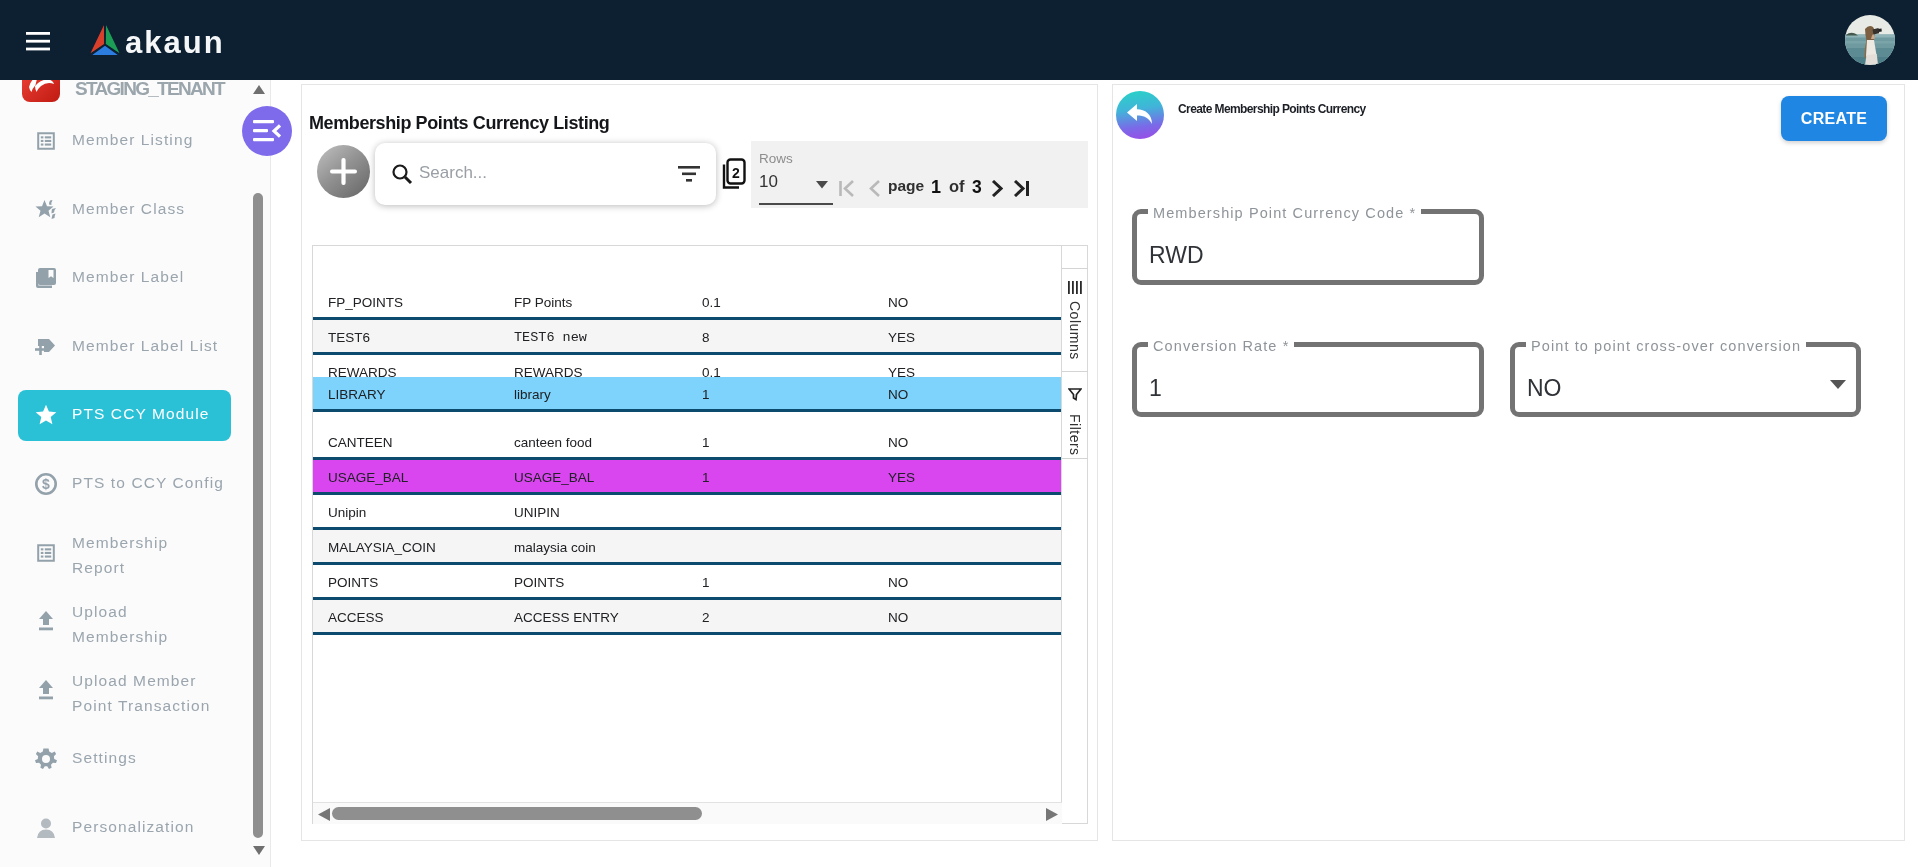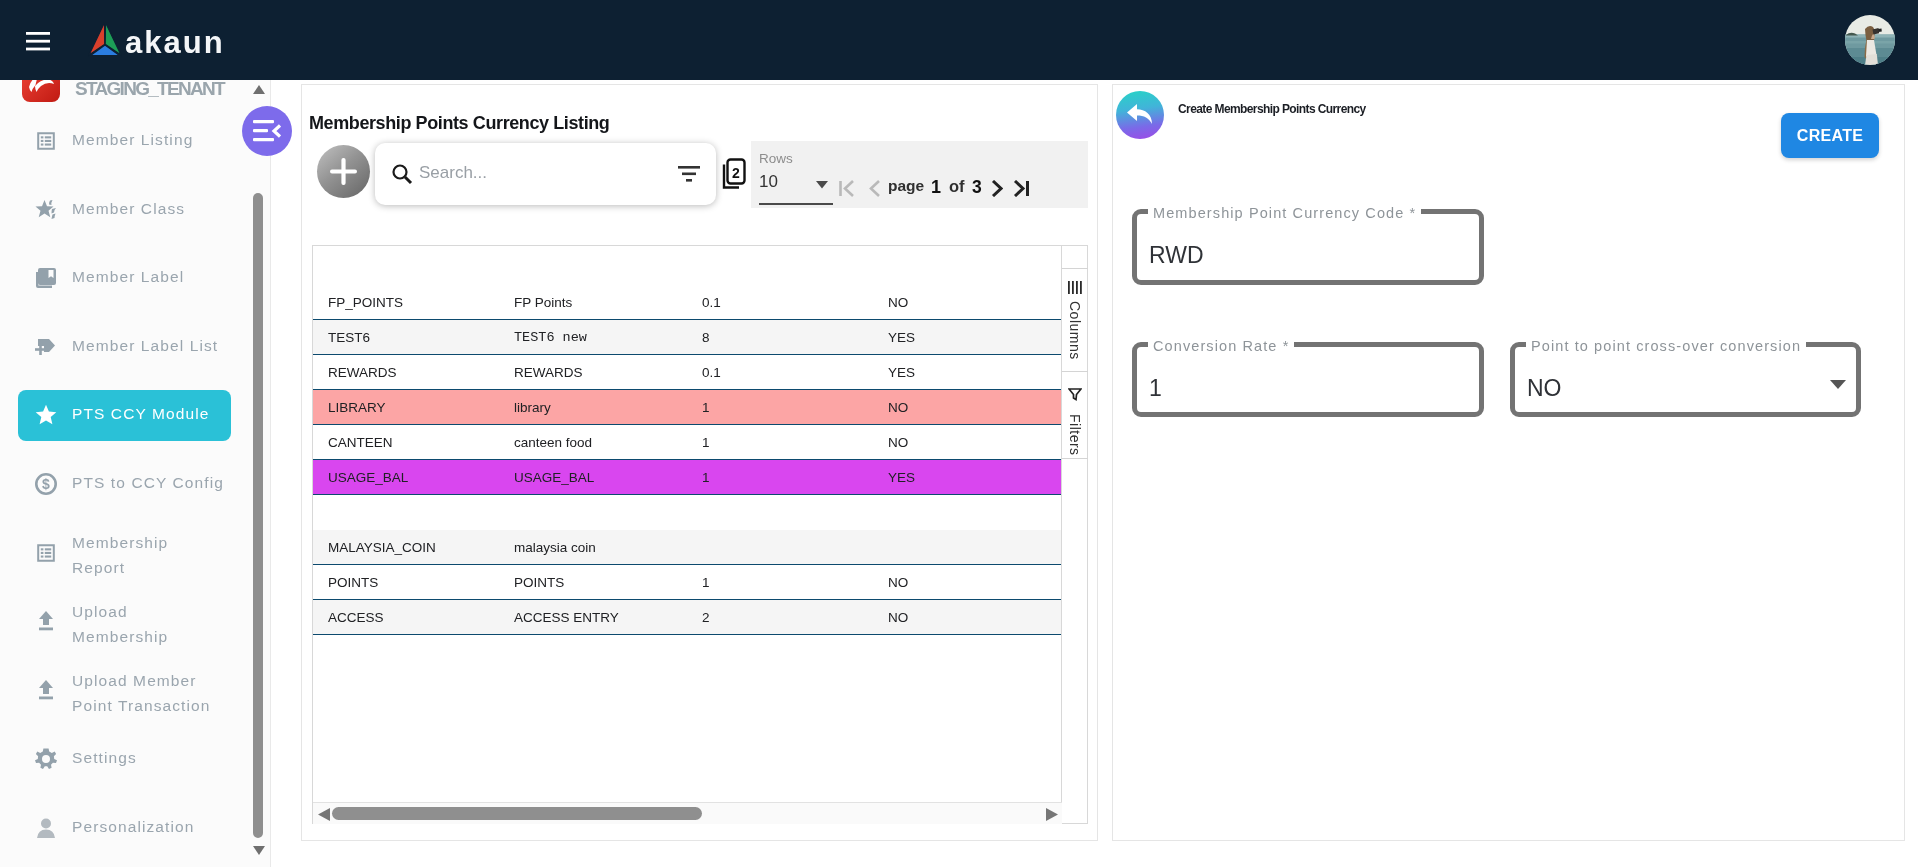--- a/index.html
+++ b/index.html
@@ -49,21 +49,21 @@
   #rows-val { position:absolute; left:457px; top:87px; font-size:17px; color:#333; }
   #rows-line { position:absolute; left:457px; top:118px; width:74px; height:1.5px; background:#4a4a4a; }
 
   .pgtxt { position:absolute; top:92px; font-size:16.5px; color:#303030; font-weight:600; }
 
   
   #tablebox { position:absolute; left:10px; top:160px; width:776px; height:579px;
     border:1px solid #d8d8d8; background:#fff; }
   #thead { position:absolute; left:0; top:0; width:748px; height:39px; background:#c5c5c5; }
   .th { position:absolute; top:11px; font-size:14.5px; font-weight:600; color:#55585c; }
-  .tr { position:absolute; left:0; width:748px; height:35px; border-bottom:1px solid #0c4a6e; }
+  .tr { position:absolute; left:0; width:748px; height:35px; border-bottom:3px solid #0c4a6e; }
   .td { position:absolute; top:9.5px; font-size:13.5px; color:#202124; }
   .sep { position:absolute; top:8px; width:1px; height:23px; background:#adadad; }
 
   
   #strip { position:absolute; left:748px; top:0; width:26px; height:577px;
     border-left:1px solid #d8d8d8; background:#fff; }
   .stripcell { position:absolute; left:0; width:26px; border-top:1px solid #d4d4d4;
     border-bottom:1px solid #d4d4d4; }
   .vtext { writing-mode:vertical-rl; font-size:14px; color:#333; }
 
@@ -72,24 +72,24 @@
     background:#fafafa; border-top:1px solid #e2e2e2; }
   #hthumb { position:absolute; left:19px; top:4px; width:370px; height:13px;
     background:#8f8f8f; border-radius:7px; }
 
   
   #rightcard { position:absolute; left:1112px; top:84px; width:793px; height:757px;
     background:#fff; border:1px solid #e5e5e5; }
   #back-btn { position:absolute; left:3px; top:6px; width:48px; height:48px; border-radius:50%;
     background:linear-gradient(172deg,#27d4c6 0%,#41b4d9 38%,#7a6ae8 72%,#9e49e6 100%); }
   #rtitle { position:absolute; left:65px; top:17px; font-size:12px; font-weight:700; color:#1b1e24; letter-spacing:-0.6px; }
-  #create-btn { position:absolute; left:668px; top:11px; width:98px; height:45px;
+  #create-btn { position:absolute; left:668px; top:11px; width:106px; height:45px;
     background:#1f87e3; border-radius:8px; color:#fff; font-weight:700; font-size:16px;
     letter-spacing:0.3px; text-align:center; line-height:45px;
-    box-shadow:0 2px 4px rgba(0,0,0,0.18);margin-top:17px; }
+    box-shadow:0 2px 4px rgba(0,0,0,0.18); }
 
   .field { position:absolute; border:5px solid #737373; border-radius:9px; height:76px; }
   .flabel { position:absolute; top:-9px; left:11px; background:#fff; padding:0 5px;
     font-size:14.5px; color:#8e9499; letter-spacing:1.1px; }
   .fvalue { position:absolute; left:12px; top:28px; font-size:23px; color:#2f3237; }
 </style>
 </head>
 <body>
 
 <div id="navbar">
@@ -303,37 +303,41 @@
         <div class="td" style="left:201px;font-family:Liberation Mono, monospace;">TEST6 new</div>
       <div class="td" style="left:389px;">8</div>
         <div class="td" style="left:575px;">YES</div>
     </div>
     <div class="tr" style="top:109px; background:#fff;">
       <div class="td" style="left:15px;">REWARDS</div>
         <div class="td" style="left:201px;">REWARDS</div>
       <div class="td" style="left:389px;">0.1</div>
         <div class="td" style="left:575px;">YES</div>
     </div>
-    <div class="tr" style="top:144px; background:#fca5a5;">
+    <div class="tr" style="top:131px; background:#7dd3fc;">
       <div class="td" style="left:15px;">LIBRARY</div>
         <div class="td" style="left:201px;">library</div>
       <div class="td" style="left:389px;">1</div>
         <div class="td" style="left:575px;">NO</div>
     </div>
     <div class="tr" style="top:179px; background:#fff;">
       <div class="td" style="left:15px;">CANTEEN</div>
         <div class="td" style="left:201px;">canteen food</div>
       <div class="td" style="left:389px;">1</div>
         <div class="td" style="left:575px;">NO</div>
     </div>
     <div class="tr" style="top:214px; background:#d946ef;">
       <div class="td" style="left:15px;">USAGE_BAL</div>
         <div class="td" style="left:201px;">USAGE_BAL</div>
       <div class="td" style="left:389px;">1</div>
         <div class="td" style="left:575px;">YES</div>
+    </div>
+    <div class="tr" style="top:249px; background:#fff;">
+      <div class="td" style="left:15px;">Unipin</div>
+        <div class="td" style="left:201px;">UNIPIN</div>
     </div>
     <div class="tr" style="top:284px; background:#f5f5f5;">
       <div class="td" style="left:15px;">MALAYSIA_COIN</div>
         <div class="td" style="left:201px;">malaysia coin</div>
     </div>
     <div class="tr" style="top:319px; background:#fff;">
       <div class="td" style="left:15px;">POINTS</div>
         <div class="td" style="left:201px;">POINTS</div>
       <div class="td" style="left:389px;">1</div>
         <div class="td" style="left:575px;">NO</div>

